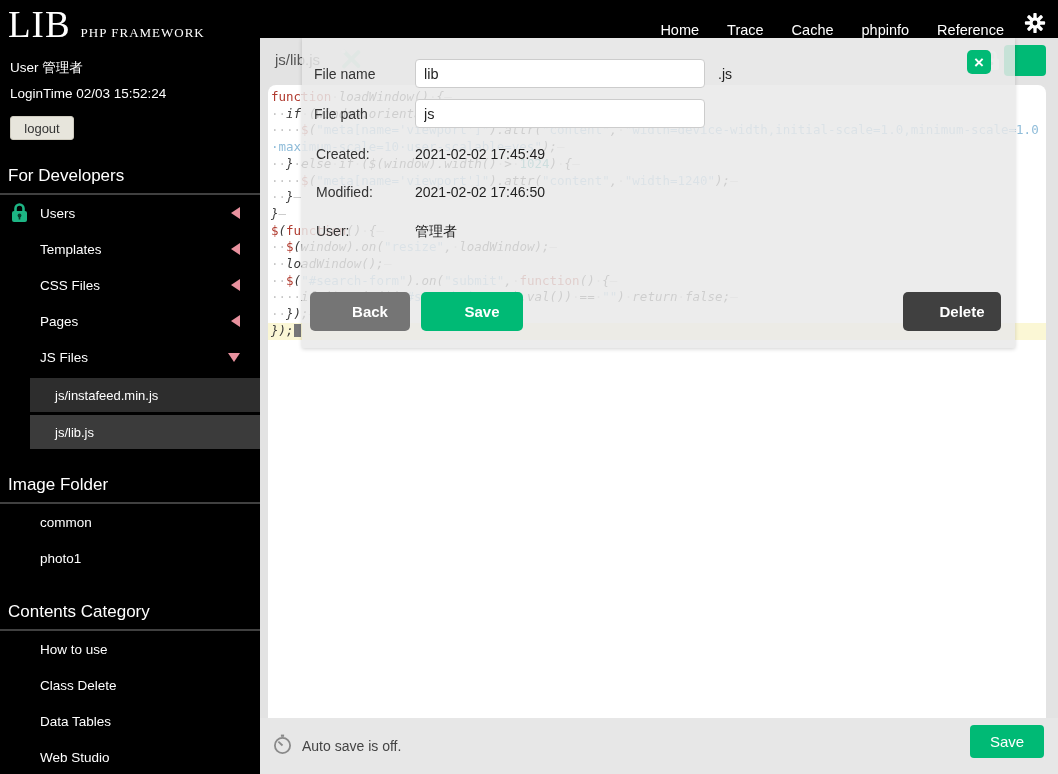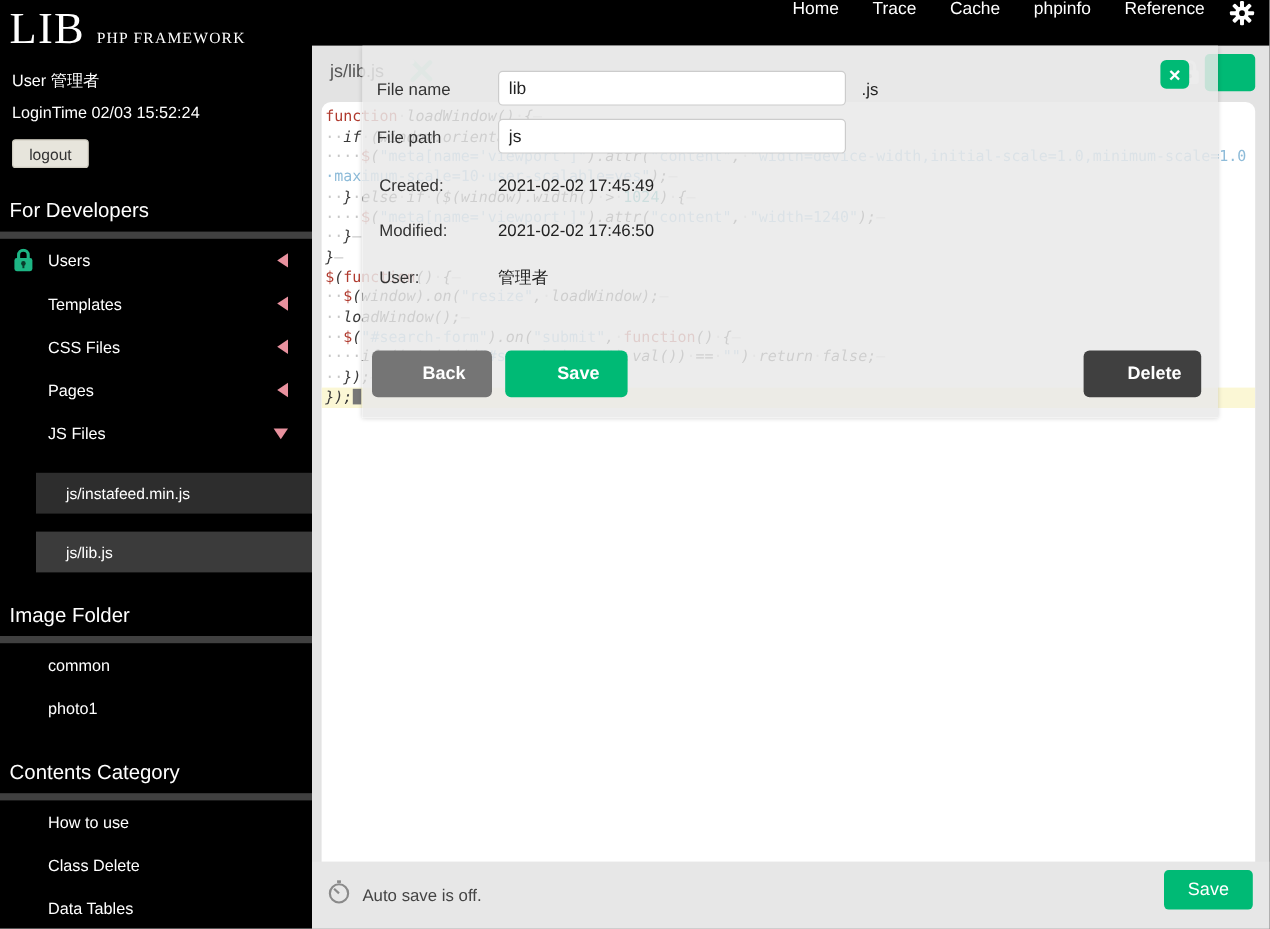--- a/index.html
+++ b/index.html
@@ -1,42 +1,42 @@
 <!DOCTYPE html>
 <html><head>
 <meta charset="utf-8">
 <style>
   * { margin:0; padding:0; box-sizing:border-box; }
   body { font-family:"Liberation Sans", sans-serif; background:#000; }
   .app { position:relative; width:1058px; height:774px; overflow:hidden; background:#e3e3e3; }
 
   
   .topnav { position:absolute; left:0; top:0; width:100%; height:38px; background:#000;
-            display:flex; align-items:flex-start; justify-content:flex-end; padding-right:12px; z-index:1; }
+            display:flex; align-items:flex-end; justify-content:flex-end; padding-right:12px; z-index:1; }
   .topnav .nav-item { color:#fff; font-size:14.5px; padding:0 14px; cursor:pointer; }
   .gear-btn { margin-left:6px; display:flex; align-items:center; cursor:pointer; }
 
   
   .sidebar { position:absolute; left:0; top:0; width:260px; height:774px; background:#000; color:#fff; z-index:2; }
   .logo-row { padding:3px 8px 0 8px; display:flex; align-items:baseline; gap:10px; }
   .logo-main { font-family:"Liberation Serif", serif; font-size:37px; letter-spacing:1px; }
   .logo-sub  { font-family:"Liberation Serif", serif; font-size:13px; letter-spacing:1px;text-align:center; }
   .user-block { padding:4px 10px 0 10px; font-size:13.5px; }
   .user-block div { margin-top:9px; }
   .logout-btn { margin:15px 0 0 10px; width:64px; height:24px; background:#e7e5dc; color:#333;
                 border:1px solid #cfccc0; border-radius:3px; font-size:13px; font-family:"Liberation Sans",sans-serif; cursor:pointer; }
   .section { margin-top:24px; }
-  .section-title { font-size:17px; padding:2px 8px 7px 8px; border-bottom:6px solid #404040; }
+  .section-title { font-size:17px; padding:2px 8px 7px 8px; border-bottom:2px solid #404040; }
   .nav-li { position:relative; height:36px; display:flex; align-items:center; padding-left:40px;
             font-size:13.5px; cursor:pointer; }
   .nav-li .lock-wrap { position:absolute; left:11px; top:8px; }
   .tri { position:absolute; right:20px; width:0; height:0; }
   .tri-left { border-top:6px solid transparent; border-bottom:6px solid transparent; border-right:9px solid #e8919e; }
   .tri-down { border-left:6px solid transparent; border-right:6px solid transparent; border-top:9px solid #e8919e; }
-  .sub-li { margin:15px 0 2px 30px; height:34px; display:flex; align-items:center; padding-left:25px;
+  .sub-li { margin:3px 0 2px 30px; height:34px; display:flex; align-items:center; padding-left:25px;
             font-size:13px; cursor:pointer; }
 
   
   .main { position:absolute; left:260px; top:38px; right:0; bottom:0; background:#e3e3e3; }
   .editor-header { position:relative; height:47px; }
   .editor-title { position:absolute; left:15px; top:13px; font-size:15px; color:#555; }
   .tools-wrap { position:absolute; left:78px; top:8px; }
   .hdr-lock { position:absolute; right:58px; top:12px; }
   .hdr-save { position:absolute; right:12px; top:7px; width:42px; height:31px; background:#00ba75;
               border:none; border-radius:4px; cursor:pointer; }

